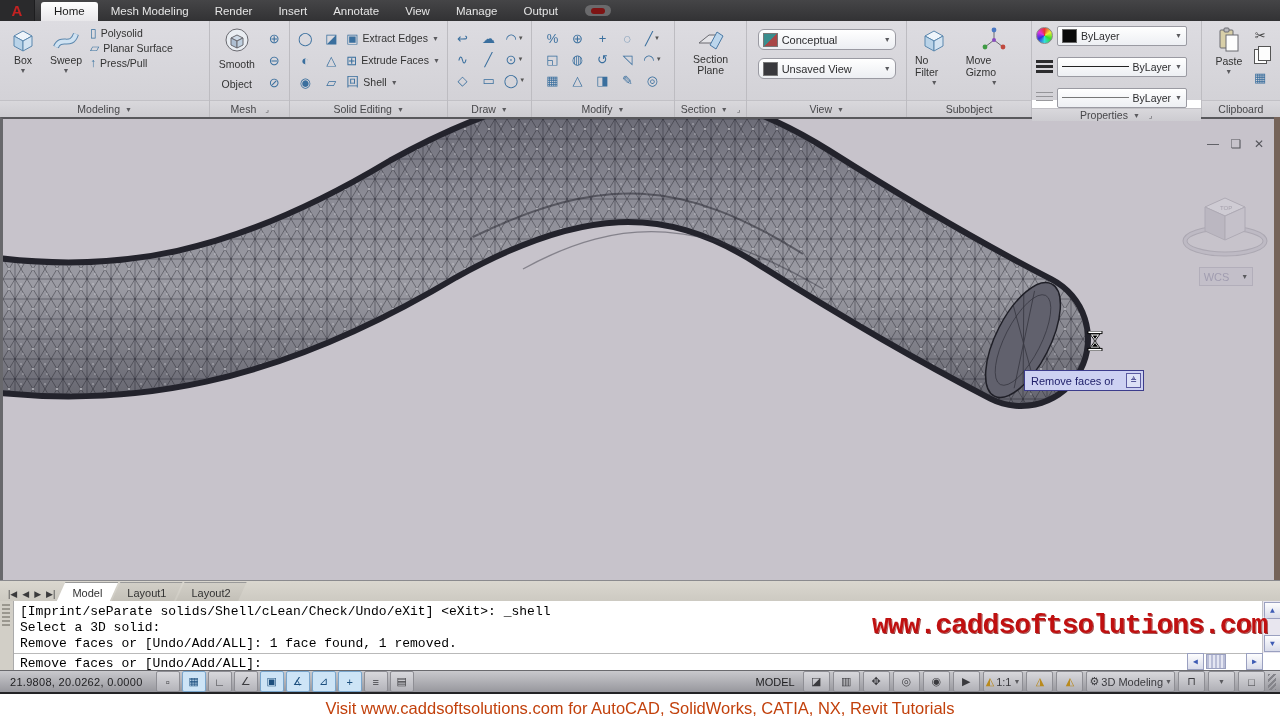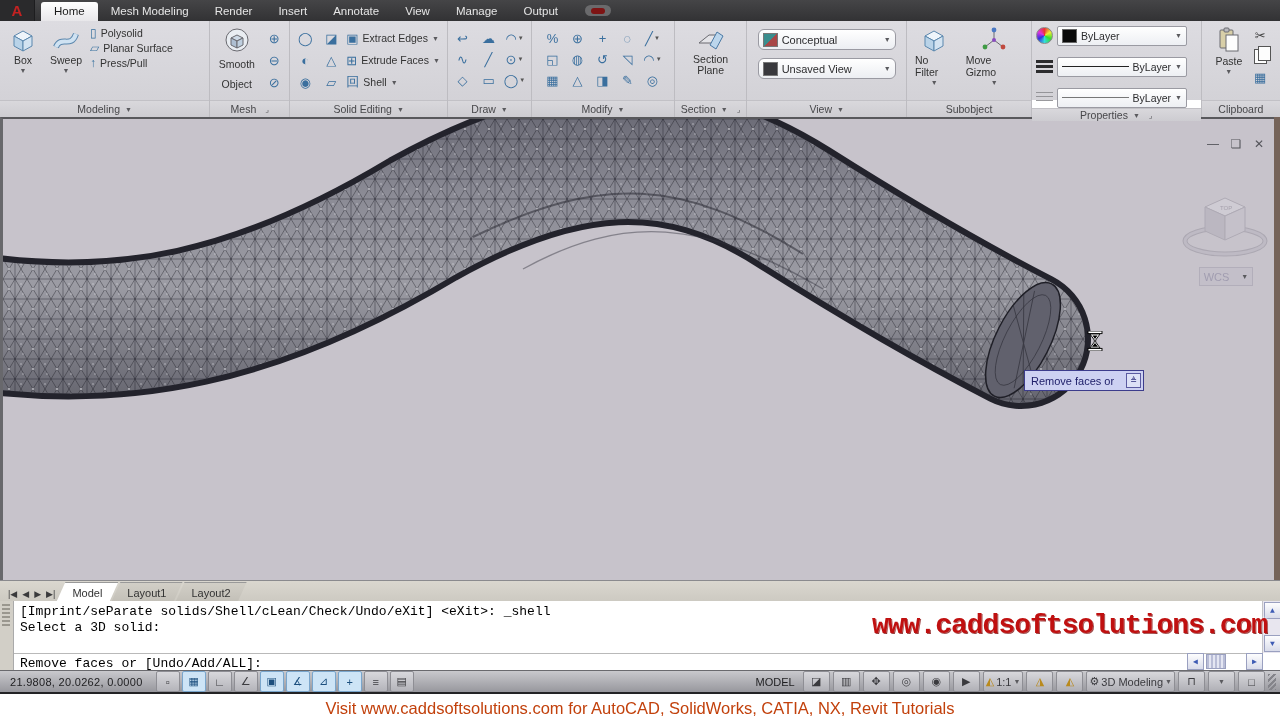--- a/index.html
+++ b/index.html
@@ -569,21 +569,21 @@
       <div class="ltab active">Model</div>
       <div class="ltab">Layout1</div>
       <div class="ltab">Layout2</div>
     </div>
 </div>
 
 <div id="cmdwin">
   <div id="cmdgrip">
       <i></i>
     </div>
-  <div id="cmd-history"><div>[Imprint/seParate solids/Shell/cLean/Check/Undo/eXit] &lt;eXit&gt;: _shell</div><div>Select a 3D solid:</div></div>
+  <div id="cmd-history"><div>[Imprint/seParate solids/Shell/cLean/Check/Undo/eXit] &lt;eXit&gt;: _shell</div><div>Select a 3D solid:</div><div>Remove faces or [Undo/Add/ALL]: 1 face found, 1 removed.</div></div>
   <div id="cmd-divider"></div>
   <div id="cmd-prompt">Remove faces or [Undo/Add/ALL]:</div>
   <div id="vscroll">
     <span class="sbtn" style="top:1px">▲</span>
     <span class="sbtn" style="bottom:1px">▼</span>
   </div>
   <div id="hscroll">
     <span class="sbtn" style="position:static">◀</span>
     <span id="hthumb"></span>
     <span class="sbtn" style="position:static;margin-left:18px">▶</span>

